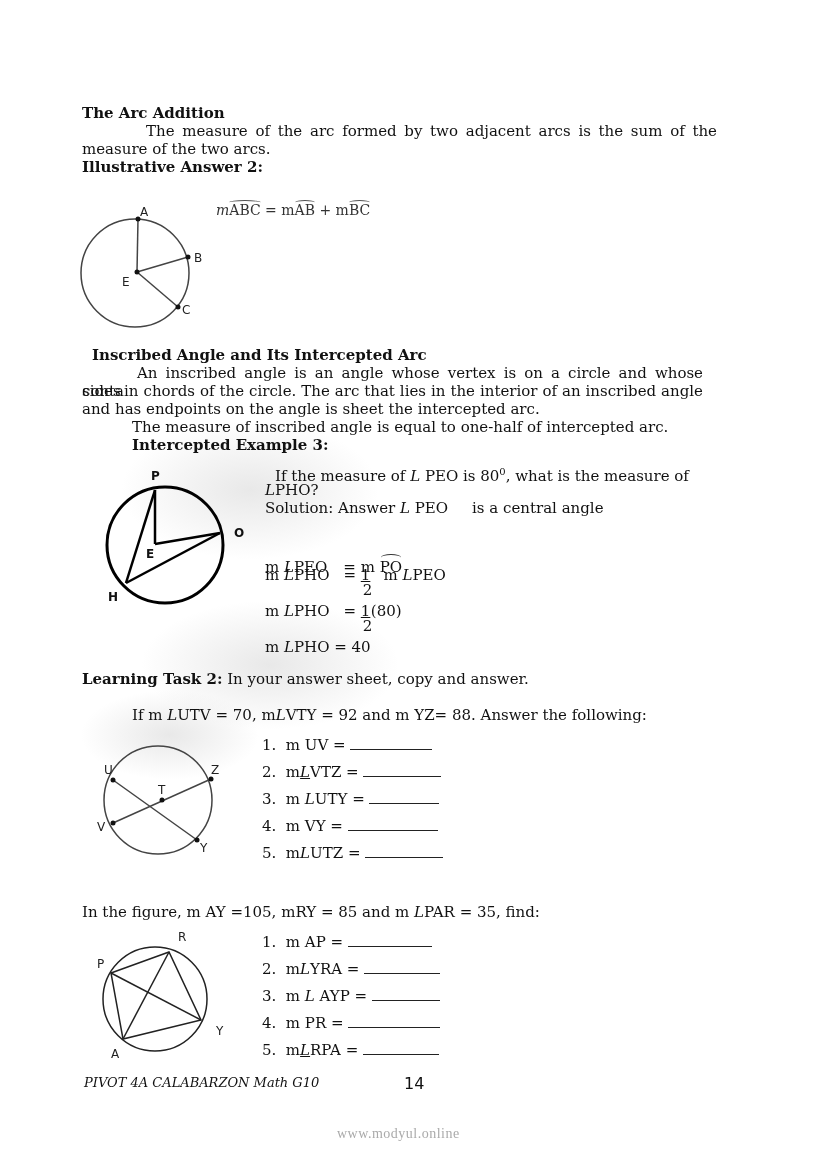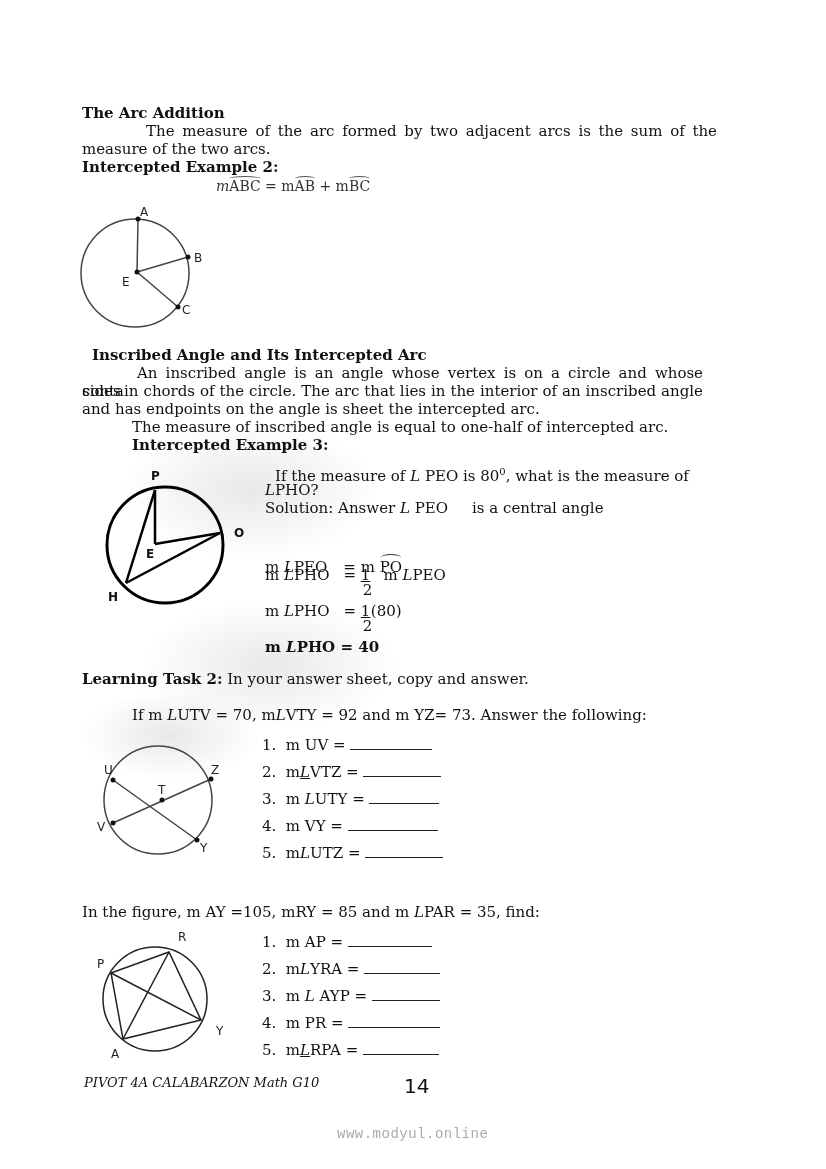--- a/index.html
+++ b/index.html
@@ -5,41 +5,41 @@
   html, body { margin: 0; padding: 0; background: #ffffff; }
   body { width: 826px; height: 1169px; position: relative; overflow: hidden;
          font-family: "DejaVu Serif", "Liberation Serif", serif; color: #111; }
   .abs { position: absolute; }
   .txt { font-size: 15px; line-height: 18px; white-space: nowrap; }
   .bold { font-weight: bold; }
   .just { width: 621px; text-align: justify; text-align-last: justify; white-space: normal; }
   .ital { font-style: italic; }
   .lbl { font-family: "DejaVu Sans", "Liberation Sans", sans-serif; font-size: 12px; }
   .blank { display: inline-block; border-bottom: 1px solid #222; height: 13px; vertical-align: baseline; }
-  .watermark { color: #aaa; font-family: Liberation Mono, monospace; font-size: 14px; letter-spacing: 0.5px; }
+  .watermark { color: #aaa; font-family: Liberation Serif, serif; font-size: 14px; letter-spacing: 0.5px; }
   .arc-over { position: relative; display: inline-block; }
   .arc-over::before { content: ""; position: absolute; left: 1px; right: 1px; top: -4px; height: 6px;
                       border-top: 1px solid #333; border-radius: 50% 50% 0 0; }
-  .smallarc { position: relative; display: inline-block; }
+  .smallarc { position: relative; display: inline-block; margin-top: 24px; }
   .smallarc::before { content: ""; position: absolute; left: 0; right: 0; top: -2px; height: 4px;
                       border-top: 1px solid #555; border-radius: 50% 50% 0 0; }
   .ul { text-decoration: underline; }
   .bg-smudge { position:absolute; background: radial-gradient(ellipse at center, rgba(190,190,190,0.35), rgba(255,255,255,0) 70%); pointer-events:none; }
 </style>
 </head>
 <body>
 
 <div class="bg-smudge" style="left:120px;top:420px;width:260px;height:140px;"></div>
 <div class="bg-smudge" style="left:140px;top:600px;width:260px;height:130px;"></div>
 <div class="bg-smudge" style="left:80px;top:690px;width:180px;height:90px;"></div>
 
 <div class="abs txt bold" style="left:82px;top:104px;">The Arc Addition</div>
 <div class="abs txt just" style="left:96px;top:122px;text-indent:50px;">The measure of the arc formed by two adjacent arcs is the sum of the</div>
 <div class="abs txt" style="left:82px;top:140px;">measure of the two arcs.</div>
-<div class="abs txt bold" style="left:82px;top:158px;">Intercepted Example 2:</div>
+<div class="abs txt bold" style="left:82px;top:158px;">Illustrative Answer 2:</div>
 
 <div class="abs" style="left:216px;top:178px;font-size:14px;color:#333;white-space:nowrap;">
   <span class="ital">m</span><span class="smallarc">ABC</span><span> = m</span><span class="smallarc">AB</span><span> + m</span><span class="smallarc">BC</span>
 </div>
 
 <svg class="abs" style="left:75px;top:198px;" width="160" height="140">
   <circle cx="60" cy="75" r="54" fill="none" stroke="#444" stroke-width="1.5"></circle>
   <line x1="62" y1="74" x2="63" y2="21" stroke="#444" stroke-width="1.5"></line>
   <line x1="62" y1="74" x2="113" y2="59" stroke="#444" stroke-width="1.5"></line>
   <line x1="62" y1="74" x2="103" y2="109" stroke="#444" stroke-width="1.5"></line>
@@ -87,30 +87,30 @@
 </div>
 
 <div class="abs txt" style="left:265px;top:566px;">
   <span>m </span><span class="ital">L</span><span>PHO</span><span style="display:inline-block;width:14px;"></span><span>= </span><span style="display:inline-block;position:relative;width:18px;text-align:left;"><span class="ul">1</span>​<span style="position:absolute;left:2px;top:15px;">2</span></span><span> m </span><span class="ital">L</span><span>PEO</span>
 </div>
 
 <div class="abs txt" style="left:265px;top:602px;">
   <span>m </span><span class="ital">L</span><span>PHO</span><span style="display:inline-block;width:14px;"></span><span>= </span><span style="display:inline-block;position:relative;width:10px;text-align:left;"><span class="ul">1</span><span style="position:absolute;left:2px;top:15px;">2</span></span><span>(80)</span>
 </div>
 
-<div class="abs txt" style="left:265px;top:638px;font-weight:bold;">
+<div class="abs txt" style="left:265px;top:638px;">
   <span>m </span><span class="ital">L</span><span>PHO</span><span> </span><span>= 40</span>
 </div>
 
 <div class="abs txt" style="left:82px;top:670px;">
   <span class="bold">Learning Task 2:</span><span> In your answer sheet, copy and answer.</span>
 </div>
 
 <div class="abs txt" style="left:132px;top:706px;">
-  <span>If  m </span><span class="ital">L</span><span>UTV = 70, m</span><span class="ital">L</span><span>VTY = 92 and m YZ= 73.  Answer the following:</span>
+  <span>If  m </span><span class="ital">L</span><span>UTV = 70, m</span><span class="ital">L</span><span>VTY = 92 and m YZ= 88.  Answer the following:</span>
 </div>
 
 <svg class="abs" style="left:90px;top:740px;" width="160" height="125">
   <circle cx="68" cy="60" r="54" fill="none" stroke="#444" stroke-width="1.5"></circle>
   <line x1="23" y1="40" x2="107" y2="100" stroke="#444" stroke-width="1.5"></line>
   <line x1="23" y1="83" x2="121" y2="39" stroke="#444" stroke-width="1.5"></line>
   <circle cx="23" cy="40" r="2.5" fill="#111"></circle>
   <circle cx="121" cy="39" r="2.5" fill="#111"></circle>
   <circle cx="72" cy="60" r="2.5" fill="#111"></circle>
   <circle cx="23" cy="83" r="2.5" fill="#111"></circle>
@@ -163,14 +163,14 @@
   <span>3.</span>&nbsp; <span>m </span><span class="ital">L</span><span> AYP = </span><span class="blank" style="width:68px;"></span>
 </div>
 <div class="abs txt" style="left:262px;top:1014px;">
   <span>4.</span>&nbsp; <span>m PR = </span><span class="blank" style="width:92px;"></span>
 </div>
 <div class="abs txt" style="left:262px;top:1041px;">
   <span>5.</span>&nbsp; <span>m</span><span class="ital ul">L</span><span>RPA = </span><span class="blank" style="width:76px;"></span>
 </div>
 
 <div class="abs ital" style="left:84px;top:1075px;font-size:13px;white-space:nowrap;">PIVOT 4A CALABARZON Math G10</div>
-<div class="abs" style="left:404px;top:1074px;font-size:20px;font-family:'DejaVu Sans','Liberation Sans',sans-serif;">14</div>
+<div class="abs" style="left:404px;top:1074px;font-size:16px;font-family:'DejaVu Sans','Liberation Sans',sans-serif;">14</div>
 <div class="abs watermark" style="left:337px;top:1126px;">www.modyul.online</div>
 
 </body></html>

